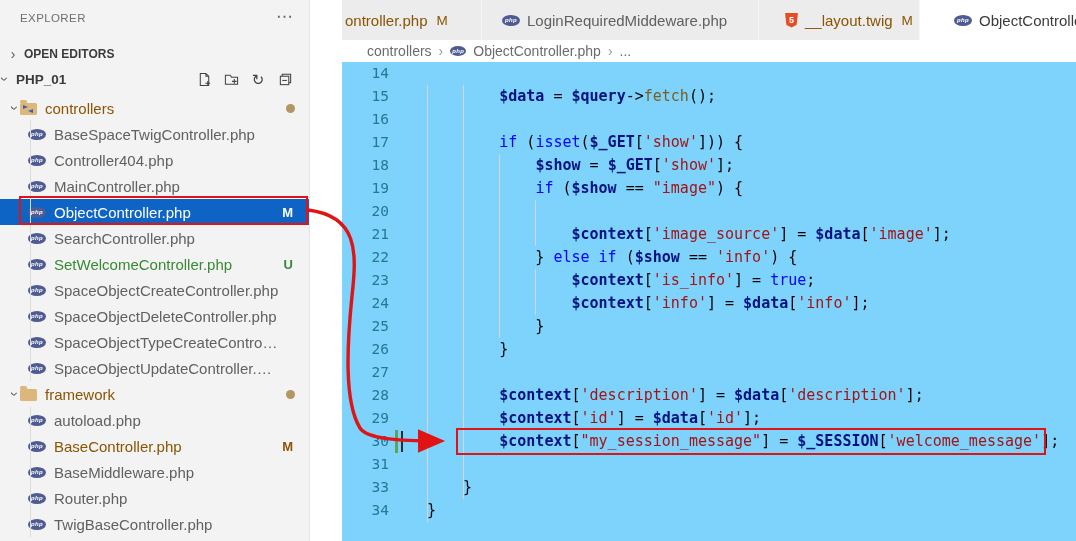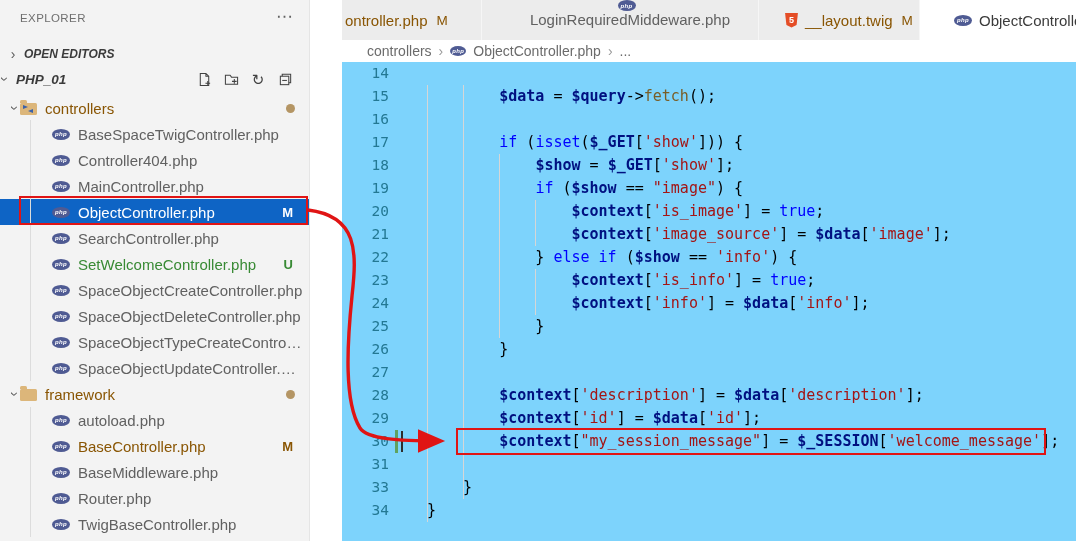--- a/index.html
+++ b/index.html
@@ -12,34 +12,34 @@
        font-family:"Liberation Sans",sans-serif;-webkit-font-smoothing:antialiased;}
 
   
   .sidebar{position:absolute;left:0;top:0;width:310px;height:541px;background:#f3f3f3;border-right:1px solid #e5e5e5;}
   .sb-header{position:absolute;left:0;top:0;width:100%;height:40px;text-align:center;}
   .sb-title{position:absolute;left:20px;top:12px;font-size:11.5px;letter-spacing:.4px;color:#6f6f6f;}
   .sb-more{position:absolute;right:16px;top:6px;font-size:17px;color:#616161;cursor:pointer;}
   .sb-row{position:absolute;left:0;width:100%;display:flex;align-items:center;}
   .row-openeditors{top:42px;height:24px;padding-left:8px;}
   .row-project{top:66px;height:26px;}
-  .sect-label{font-weight:bold;color:#3b3b3b;font-style:italic;}
+  .sect-label{font-weight:bold;color:#3b3b3b;}
   .row-openeditors .sect-label{font-size:12px;margin-left:6px;}
   .row-project .sect-label{font-size:13.5px;margin-left:6px;}
   .chev{display:inline-block;color:#5a5a5a;font-size:14px;line-height:1;width:10px;text-align:center;}
   .chev.exp{transform:rotate(90deg);}
   .proj-actions{margin-left:auto;display:flex;gap:11px;padding-right:16px;align-items:center;}
   .proj-actions .aicon{width:16px;height:16px;display:inline-flex;align-items:center;justify-content:center;color:#424242;cursor:pointer;}
   .proj-actions svg{display:block;}
   .refresh-glyph{font-size:15px;color:#424242;line-height:1;}
 
   .tree{position:absolute;left:0;top:95px;width:100%;}
   .trow{position:relative;height:26px;display:flex;align-items:center;font-size:15px;color:#616161;cursor:pointer;}
   .trow.folder{padding-left:10px;}
-  .trow.file{padding-left:52px;}
+  .trow.file{padding-left:28px;}
   .trow .label{margin-left:8px;white-space:nowrap;overflow:hidden;text-overflow:ellipsis;max-width:225px;}
   .trow.state-modified .label{color:var(--mod);}
   .trow.state-untracked .label{color:var(--untr);}
   .trow.selected{background:var(--sel);}
   .trow.selected .label,.trow.selected .badge{color:#fff;}
   .badge{position:absolute;right:16px;font-size:13px;font-weight:bold;}
   .trow.state-modified .badge{color:var(--mod);}
   .trow.state-untracked .badge{color:var(--untr);}
   .dot{position:absolute;right:14px;width:9px;height:9px;border-radius:50%;background:#b49564;}
   .tree-guide{position:absolute;left:30px;width:1px;background:#dcdcdc;}
@@ -210,21 +210,21 @@
   <div class="tree-guide" style="top:120px;height:261px;"></div>
   <div class="tree-guide" style="top:407px;height:130px;"></div>
 </div>
 
 <div class="editor">
   <div class="tabbar" id="tabbar">
       <div class="tab mod" style="width: 140px; padding-left: 3px;">
         <span class="label">ontroller.php</span>
         <span class="tbadge">M</span>
       </div>
-      <div class="tab" style="width: 277px; padding-left: 20px; flex-direction: column;">
+      <div class="tab" style="width: 277px; padding-left: 20px;">
         <span class="php-ic ticon">php</span>
         <span class="label">LoginRequiredMiddeware.php</span>
       </div>
       <div class="tab mod" style="width: 161px; padding-left: 26px;">
         <span class="html5-ic ticon">5</span>
         <span class="label">__layout.twig</span>
         <span class="tbadge">M</span>
       </div>
       <div class="tab active" style="width: 215px; padding-left: 34px;">
         <span class="php-ic ticon">php</span>
@@ -251,21 +251,21 @@
 
     <div class="gitbar" style="top:368px;"></div>
     <div class="cursor" style="top:369px;"></div>
     <div id="lines">
         <div class="cl"><span class="ln">14</span><span class="ct"></span></div>
         <div class="cl"><span class="ln">15</span><span class="ct"><span class="tk-p">        </span><span class="tk-v">$data</span><span class="tk-p"> = </span><span class="tk-v">$query</span><span class="tk-p">-&gt;</span><span class="tk-f">fetch</span><span class="tk-p">();</span></span></div>
         <div class="cl"><span class="ln">16</span><span class="ct"></span></div>
         <div class="cl"><span class="ln">17</span><span class="ct"><span class="tk-p">        </span><span class="tk-k">if</span><span class="tk-p"> (</span><span class="tk-k">isset</span><span class="tk-p">(</span><span class="tk-v">$_GET</span><span class="tk-p">[</span><span class="tk-s">'show'</span><span class="tk-p">])) {</span></span></div>
         <div class="cl"><span class="ln">18</span><span class="ct"><span class="tk-p">            </span><span class="tk-v">$show</span><span class="tk-p"> = </span><span class="tk-v">$_GET</span><span class="tk-p">[</span><span class="tk-s">'show'</span><span class="tk-p">];</span></span></div>
         <div class="cl"><span class="ln">19</span><span class="ct"><span class="tk-p">            </span><span class="tk-k">if</span><span class="tk-p"> (</span><span class="tk-v">$show</span><span class="tk-p"> == </span><span class="tk-s">"image"</span><span class="tk-p">) {</span></span></div>
-        <div class="cl"><span class="ln">20</span><span class="ct"><span class="tk-p">                </span><span class="tk-v">$context</span><span class="tk-p">[</span><span class="tk-s">'is_image'</span><span class="tk-p">] = </span><span class="tk-k">true</span><span class="tk-p">;</span></span></div>
+        <div class="cl"><span class="ln">20</span></div>
         <div class="cl"><span class="ln">21</span><span class="ct"><span class="tk-p">                </span><span class="tk-v">$context</span><span class="tk-p">[</span><span class="tk-s">'image_source'</span><span class="tk-p">] = </span><span class="tk-v">$data</span><span class="tk-p">[</span><span class="tk-s">'image'</span><span class="tk-p">];</span></span></div>
         <div class="cl"><span class="ln">22</span><span class="ct"><span class="tk-p">            } </span><span class="tk-k">else</span><span class="tk-p"> </span><span class="tk-k">if</span><span class="tk-p"> (</span><span class="tk-v">$show</span><span class="tk-p"> == </span><span class="tk-s">'info'</span><span class="tk-p">) {</span></span></div>
         <div class="cl"><span class="ln">23</span><span class="ct"><span class="tk-p">                </span><span class="tk-v">$context</span><span class="tk-p">[</span><span class="tk-s">'is_info'</span><span class="tk-p">] = </span><span class="tk-k">true</span><span class="tk-p">;</span></span></div>
         <div class="cl"><span class="ln">24</span><span class="ct"><span class="tk-p">                </span><span class="tk-v">$context</span><span class="tk-p">[</span><span class="tk-s">'info'</span><span class="tk-p">] = </span><span class="tk-v">$data</span><span class="tk-p">[</span><span class="tk-s">'info'</span><span class="tk-p">];</span></span></div>
         <div class="cl"><span class="ln">25</span><span class="ct"><span class="tk-p">            }</span></span></div>
         <div class="cl"><span class="ln">26</span><span class="ct"><span class="tk-p">        }</span></span></div>
         <div class="cl"><span class="ln">27</span><span class="ct"></span></div>
         <div class="cl"><span class="ln">28</span><span class="ct"><span class="tk-p">        </span><span class="tk-v">$context</span><span class="tk-p">[</span><span class="tk-s">'description'</span><span class="tk-p">] = </span><span class="tk-v">$data</span><span class="tk-p">[</span><span class="tk-s">'description'</span><span class="tk-p">];</span></span></div>
         <div class="cl"><span class="ln">29</span><span class="ct"><span class="tk-p">        </span><span class="tk-v">$context</span><span class="tk-p">[</span><span class="tk-s">'id'</span><span class="tk-p">] = </span><span class="tk-v">$data</span><span class="tk-p">[</span><span class="tk-s">'id'</span><span class="tk-p">];</span></span></div>
         <div class="cl"><span class="ln">30</span><span class="ct"><span class="tk-p">        </span><span class="tk-v">$context</span><span class="tk-p">[</span><span class="tk-s">"my_session_message"</span><span class="tk-p">] = </span><span class="tk-v">$_SESSION</span><span class="tk-p">[</span><span class="tk-s">'welcome_message'</span><span class="tk-p">];</span></span></div>

